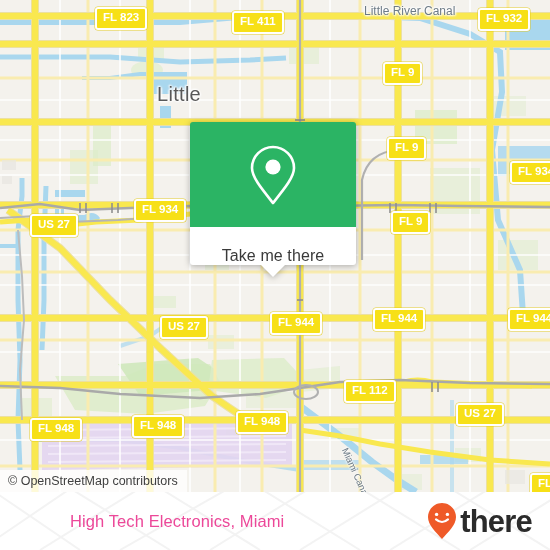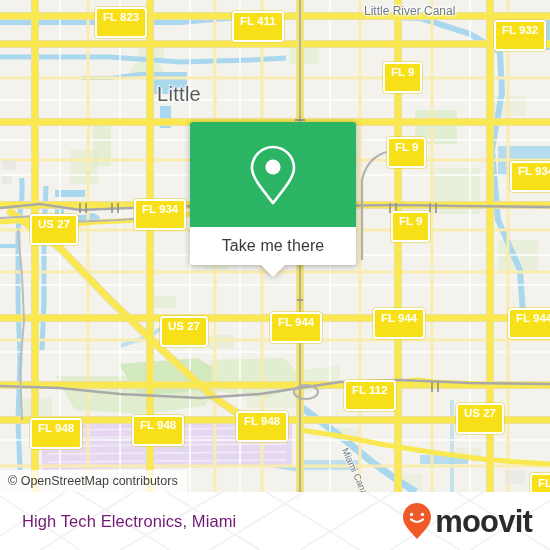--- a/index.html
+++ b/index.html
@@ -32,21 +32,21 @@
   .shield {
     position: absolute;
     background: #f7e017;
     border: 2px solid #ffffff;
     border-radius: 3px;
     color: #ffffff;
     font-family: "Liberation Sans", sans-serif;
     font-weight: bold;
     font-size: 11.5px;
     line-height: 1;
-    padding: 3px 6px 12px 6px;
+    padding: 3px 6px 4px 6px;
     white-space: nowrap;
     text-shadow:
       -1.2px 0 #f7e017, 1.2px 0 #f7e017, 0 -1.2px #f7e017, 0 1.2px #f7e017,
       -1px -1px #f7e017, 1px -1px #f7e017, -1px 1px #f7e017, 1px 1px #f7e017;
     box-shadow: 0 0 0 0.5px rgba(225,200,20,0.9);
   }
 
   
   .place-label {
     position: absolute;
@@ -92,21 +92,21 @@
     height: 105px;
     display: flex;
     align-items: center;
     justify-content: center;
   }
   #callout-bottom {
     background: #ffffff;
     border-radius: 0 0 3px 3px;
     height: 38px;
     display: flex;
-    align-items: center;
+    align-items: flex-end;
     justify-content: center;
   }
   #callout-label {
     color: #3a3a3a;
     font-size: 16px;
     letter-spacing: .1px;
   }
   #callout-tail {
     position: absolute;
     left: 50%;
@@ -126,24 +126,25 @@
     background: #ffffff;
     display: flex;
     align-items: center;
     justify-content: space-between;
     padding: 0 18px 0 22px;
     overflow: hidden;
   }
   #footer-bg { position: absolute; left:0; top:0; }
   #footer-title {
     position: relative;
-    color: #701a75;
+    color: #ec4899;
     font-size: 16.5px;
     letter-spacing: .1px;
     white-space: nowrap;
+    margin-left: 48px;
   }
   #brand {
     position: relative;
     display: flex;
     align-items: center;
     gap: 3px;
   }
   #brand-word {
     color: #2b2b2b;
     font-size: 31px;
@@ -343,21 +344,21 @@
 
     <div class="place-label place-city" style="left:157px; top:83px;">Little</div>
 
     <div class="place-label place-water" style="left:364px; top:4px;">Little River Canal</div>
 
     <div class="place-water-rot" style="left:350px; top:446px;">Miami Canal</div>
 
     <div id="shield-layer">
         <div class="shield" style="left: 95px; top: 7px;">FL 823</div>
         <div class="shield" style="left: 232px; top: 11px;">FL 411</div>
-        <div class="shield" style="left: 478px; top: 20px; margin-left: 16px;">FL 932</div>
+        <div class="shield" style="left: 478px; top: 8px;">FL 932</div>
         <div class="shield" style="left: 383px; top: 62px;">FL 9</div>
         <div class="shield" style="left: 387px; top: 137px;">FL 9</div>
         <div class="shield" style="left: 510px; top: 161px;">FL 934</div>
         <div class="shield" style="left: 134px; top: 199px;">FL 934</div>
         <div class="shield" style="left: 30px; top: 214px;">US 27</div>
         <div class="shield" style="left: 391px; top: 211px;">FL 9</div>
         <div class="shield" style="left: 160px; top: 316px;">US 27</div>
         <div class="shield" style="left: 270px; top: 312px;">FL 944</div>
         <div class="shield" style="left: 373px; top: 308px;">FL 944</div>
         <div class="shield" style="left: 508px; top: 308px;">FL 944</div>
@@ -407,17 +408,17 @@
 
     <div id="footer-title">High Tech Electronics, Miami</div>
 
     <div id="brand">
       <svg width="30" height="38" viewBox="0 0 30 38">
         <path d="M15 1 C7.3 1 1 7.3 1 15 C1 23.5 9 30 15 37 C21 30 29 23.5 29 15 C29 7.3 22.7 1 15 1 Z" fill="#ef5a28"></path>
         <circle cx="9.6" cy="12.4" r="1.7" fill="#ffffff"></circle>
         <circle cx="20.4" cy="12.4" r="1.7" fill="#ffffff"></circle>
         <path d="M9 17.4 Q15 22.6 21 17.4" fill="none" stroke="#ffffff" stroke-width="2.1" stroke-linecap="round"></path>
       </svg>
-      <span id="brand-word">moovit</span>
+      <span id="brand-word">there</span>
     </div>
   </div>
 
 </div>
 
 </body></html>

